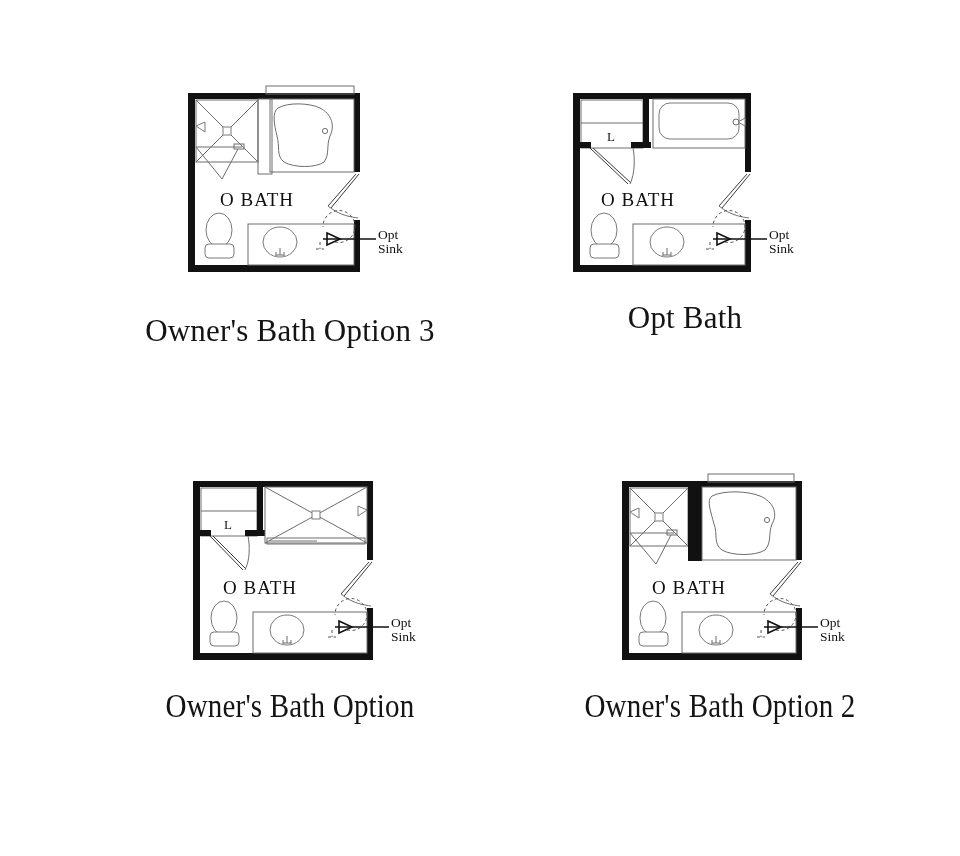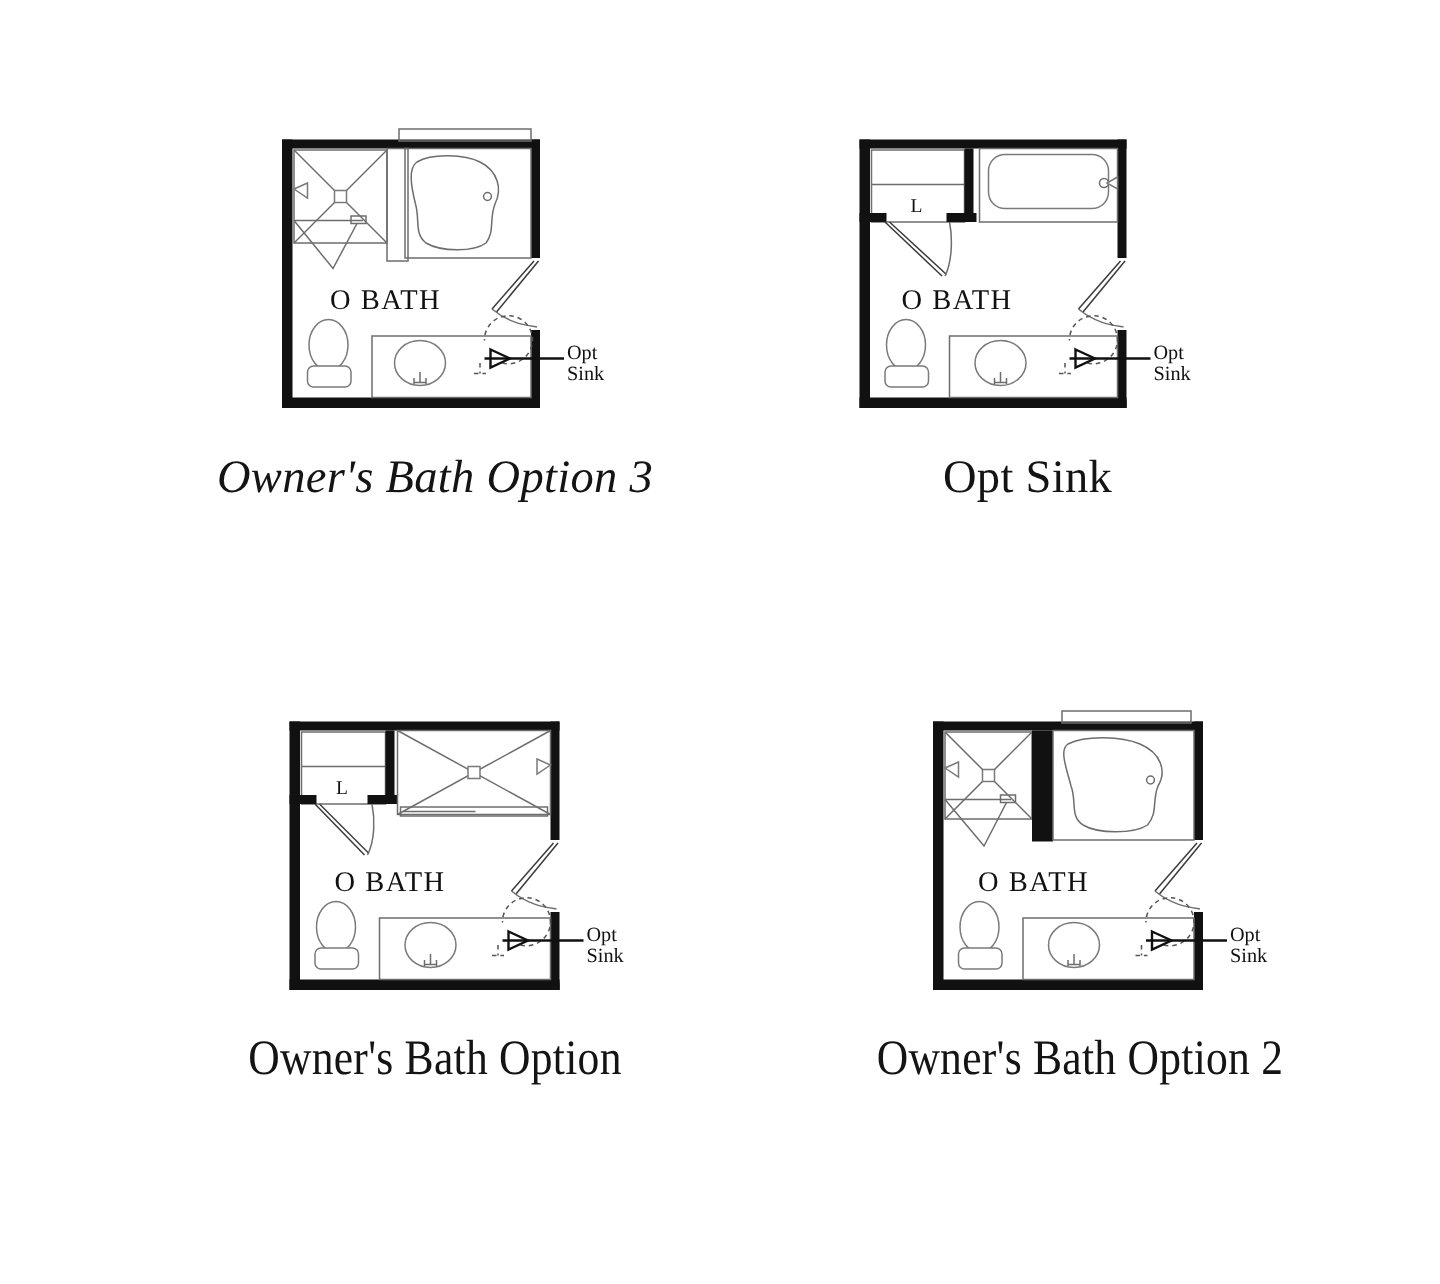--- a/index.html
+++ b/index.html
@@ -132,21 +132,21 @@
       <g>
         <line class="leader" x1="143" y1="155" x2="196" y2="155"></line>
         <polygon class="leader" points="147,149 160,155 147,161" fill="#111111"></polygon>
         <text class="optsink" x="198" y="155">Opt</text>
         <text class="optsink" x="198" y="169">Sink</text>
       </g>
 
       <rect class="wall" x="146" y="183" width="34" height="5"></rect>
     </svg>
   </div>
-  <div class="caption caption-wide" style="left:80px; top:300px; width:420px;font-style:italic;">Owner's Bath Option 3</div>
+  <div class="caption caption-wide" style="left:80px; top:313px; width:420px;">Owner's Bath Option 3</div>
 
   <div class="plan-cell" style="left:565px; top:84px;">
     <svg class="plan-svg" width="240" height="200" viewBox="0 0 240 200">
       <rect class="wall" x="8" y="9" width="178" height="6"></rect>
       <rect class="wall" x="8" y="9" width="7" height="179"></rect>
       <rect class="wall" x="8" y="181" width="178" height="7"></rect>
       <rect class="wall" x="180" y="9" width="6" height="79"></rect>
       <rect class="wall" x="180" y="136" width="6" height="52"></rect>
 
       <g>
@@ -196,21 +196,21 @@
       <g>
         <line class="leader" x1="148" y1="155" x2="202" y2="155"></line>
         <polygon class="leader" points="152,149 165,155 152,161" fill="#111111"></polygon>
         <text class="optsink" x="204" y="155">Opt</text>
         <text class="optsink" x="204" y="169">Sink</text>
       </g>
 
       <rect class="wall" x="152" y="183" width="34" height="5"></rect>
     </svg>
   </div>
-  <div class="caption caption-wide" style="left:570px; top:300px; width:230px;">Opt Sink</div>
+  <div class="caption caption-wide" style="left:570px; top:300px; width:230px;">Opt Bath</div>
 
   <div class="plan-cell" style="left:185px; top:472px;">
     <svg class="plan-svg" width="235" height="200" viewBox="0 0 235 200">
       <rect class="wall" x="8" y="9" width="180" height="6"></rect>
       <rect class="wall" x="8" y="9" width="7" height="179"></rect>
       <rect class="wall" x="8" y="181" width="180" height="7"></rect>
       <rect class="wall" x="182" y="9" width="6" height="79"></rect>
       <rect class="wall" x="182" y="136" width="6" height="52"></rect>
 
       <g>

